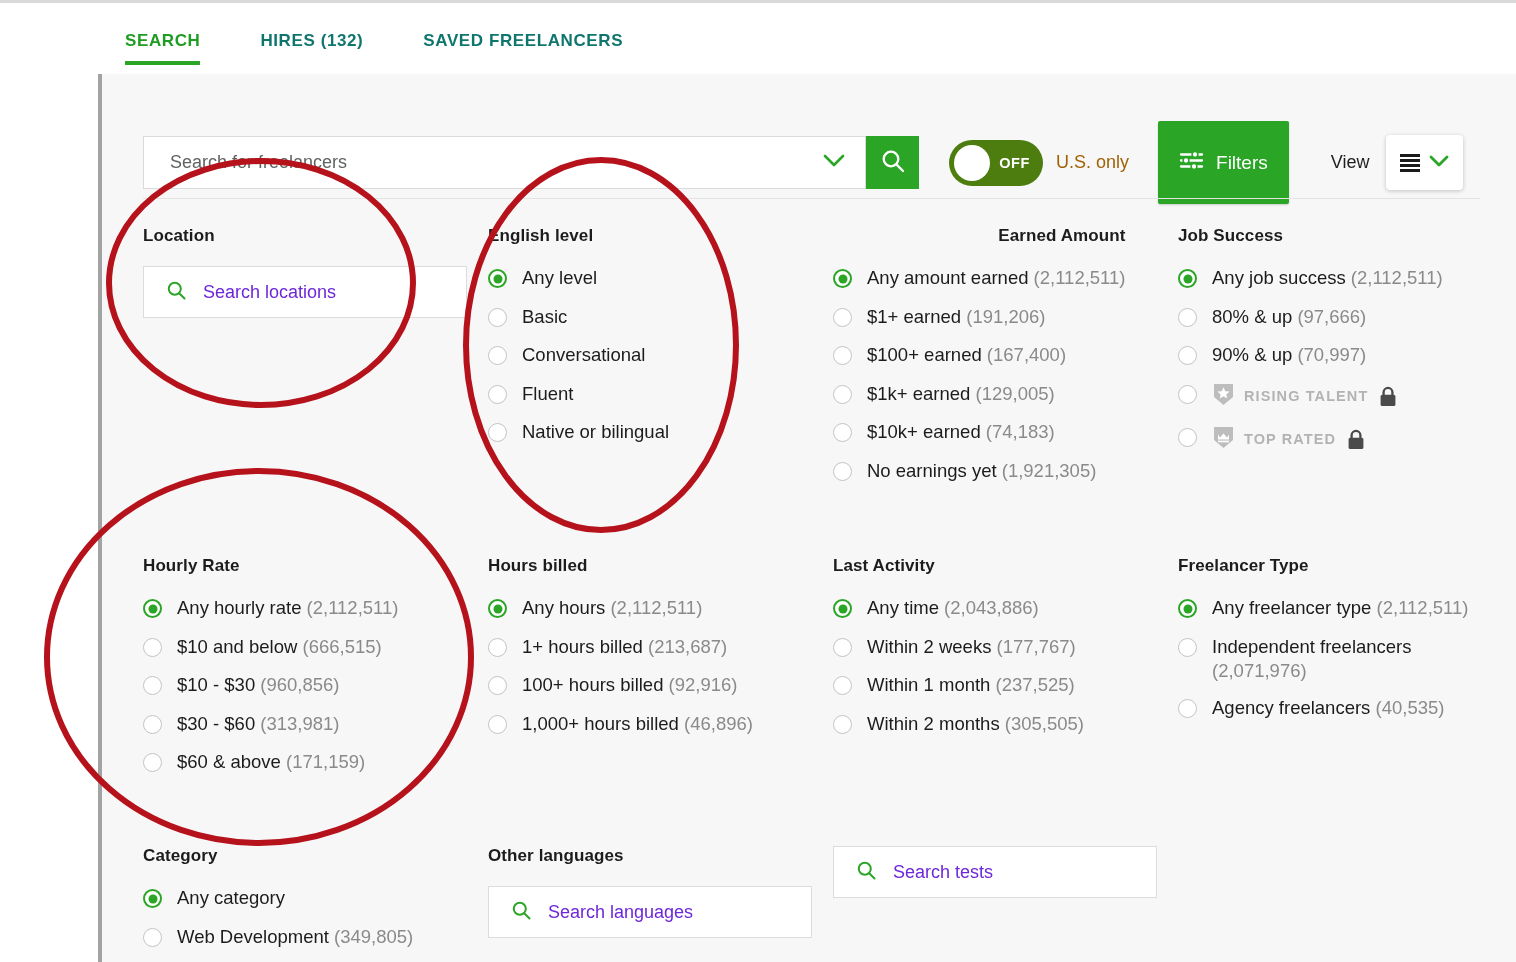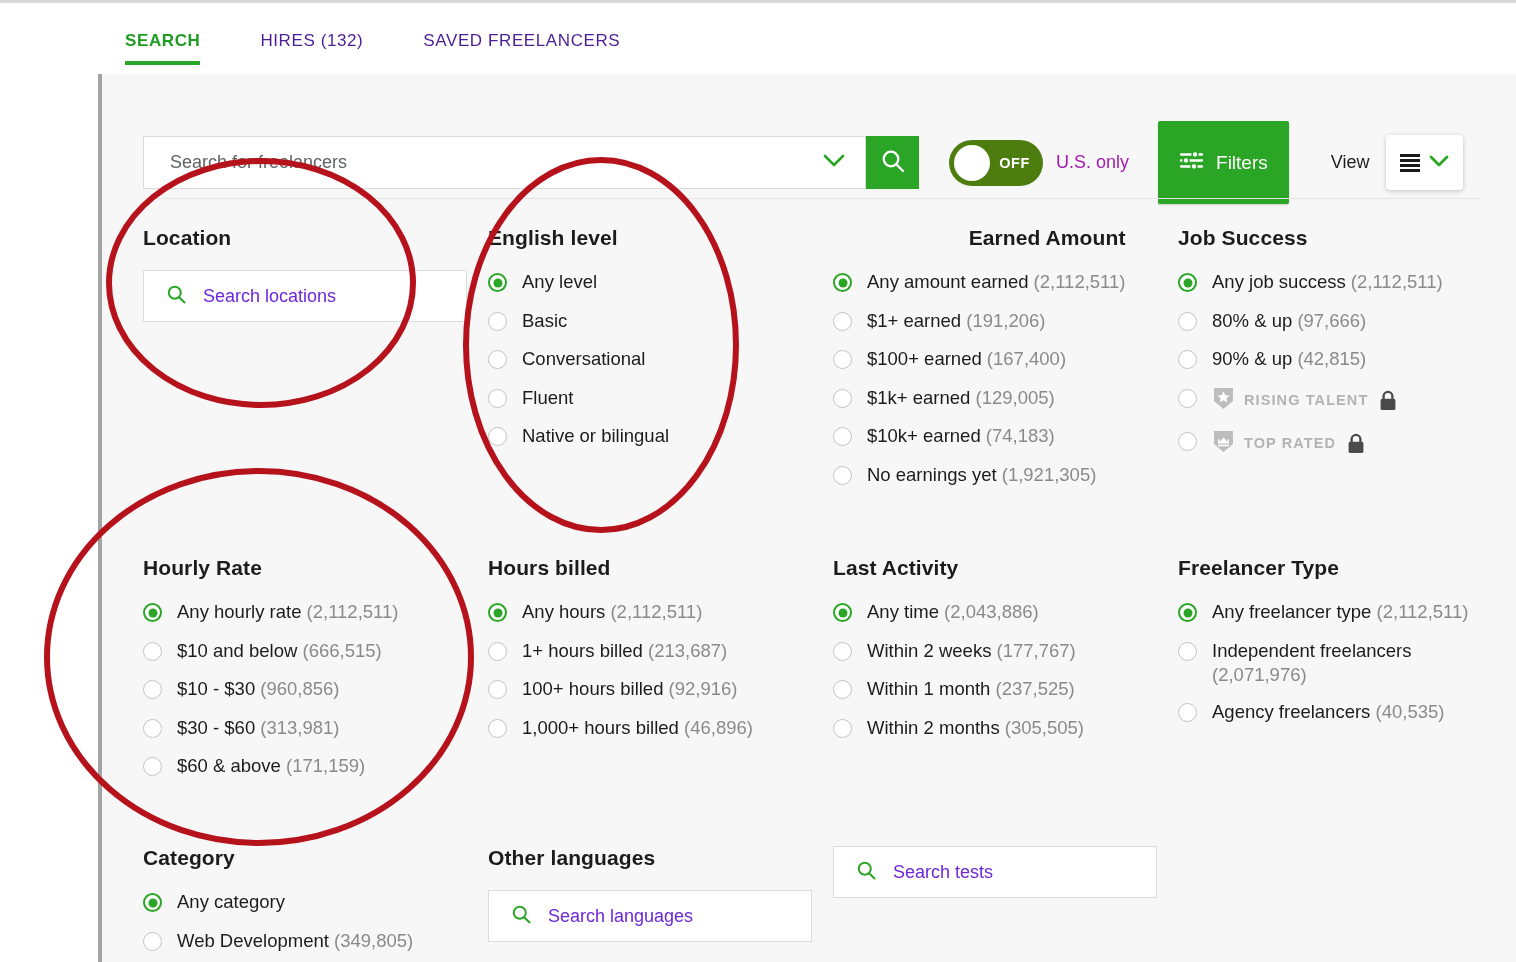--- a/index.html
+++ b/index.html
@@ -9,21 +9,21 @@
     font-family:"Liberation Sans", sans-serif;
     -webkit-font-smoothing:antialiased;
   }
   .page{position:relative;width:1516px;height:962px;background:#ffffff;}
   .topline{position:absolute;left:0;top:0;width:1516px;height:3px;background:#d9d9d9;}
 
   
   .tabbar{position:absolute;left:0;top:3px;width:1516px;height:71px;background:#fff;}
   .tabs{position:absolute;left:125px;top:28px;display:flex;align-items:flex-start;}
   .tab{
-    font-size:17px;letter-spacing:.6px;font-weight:400;color:#4c1d95;
+    font-size:17px;letter-spacing:.6px;font-weight:700;color:#0f766e;
     padding:0 0 14px 0;margin-right:60px;position:relative;cursor:pointer;white-space:nowrap;
   }
   .tab.active{color:#1f9d23;font-weight:700;}
   .tab.active:after{
     content:"";position:absolute;left:0;right:0;bottom:0;height:4px;background:#2aa525;
   }
 
   
   .panel{
     position:absolute;left:98px;top:74px;width:1418px;height:888px;
@@ -46,39 +46,39 @@
   .toggle{
     width:94px;height:46px;border-radius:23px;background:#4d7c0f;position:relative;cursor:pointer;
     display:flex;align-items:center;
   }
   .toggle .knob{
     position:absolute;left:5px;width:36px;height:36px;border-radius:50%;background:#fff;
   }
   .toggle .offtext{
     position:absolute;right:13px;color:#fff;font-size:14.5px;font-weight:700;letter-spacing:.6px;
   }
-  .usonly{font-size:18px;color:#a21caf;margin-left:13px;white-space:nowrap;}
+  .usonly{font-size:18px;color:#a16207;margin-left:13px;white-space:nowrap;}
   .filtersbtn{
     margin-left:29px;height:51px;background:#2aa525;color:#fff;display:flex;align-items:center;
     padding:16px 21px;cursor:pointer;border-radius:2px;box-shadow:0 1px 2px rgba(0,0,0,.18);
   }
   .filtersbtn span.lbl{font-size:19px;margin-left:12px;font-weight:400;}
   .viewlabel{margin-left:42px;font-size:18px;color:#1f1f1f;}
   .viewbtn{
     margin-left:17px;width:77px;height:55px;background:#fff;border-radius:4px;
     box-shadow:0 1px 4px rgba(0,0,0,.22);display:flex;align-items:center;justify-content:center;
     cursor:pointer;gap:9px;
   }
   .listicon{display:flex;flex-direction:column;gap:2px;}
   .listicon i{display:block;width:20px;height:3px;background:#1a1a1a;}
 
   .hr{position:absolute;left:41px;top:124px;width:1337px;height:1px;background:#e3e3e3;}
   .col{position:absolute;}
   .grp-title{
-    font-size:21px;font-weight:700;color:#1c1c1c;margin-bottom:20px;letter-spacing:.1px;
+    font-size:17px;font-weight:700;color:#1c1c1c;margin-bottom:20px;letter-spacing:.1px;
   }
   .opt{display:flex;align-items:flex-start;margin-bottom:14px;cursor:pointer;}
   .radio{
     width:19px;height:19px;border-radius:50%;border:1.6px solid #c4c4c4;background:#fff;
     box-sizing:border-box;flex:0 0 auto;margin-top:3px;
   }
   .radio.on{border:2.4px solid #2aa525;position:relative;}
   .radio.on:after{
     content:"";position:absolute;left:50%;top:50%;transform:translate(-50%,-50%);
     width:9px;height:9px;border-radius:50%;background:#2aa525;
@@ -251,21 +251,21 @@
       <div class="opt">
         <span class="radio on"></span>
         <span class="txt"><span>Any job success</span> <span class="cnt">(2,112,511)</span></span>
       </div>
       <div class="opt">
         <span class="radio"></span>
         <span class="txt"><span>80% &amp; up</span> <span class="cnt">(97,666)</span></span>
       </div>
       <div class="opt">
         <span class="radio"></span>
-        <span class="txt"><span>90% &amp; up</span> <span class="cnt">(42,815)</span></span>
+        <span class="txt"><span>90% &amp; up</span> <span class="cnt">(70,997)</span></span>
       </div>
       <div class="opt dim">
         <span class="radio"></span>
         <span class="badge-row">
           <span>
             <svg width="23" height="25" viewBox="0 0 23 25">
                 <path d="M2 2 H21 V15 L11.5 23 L2 15 Z" fill="#bdbdbd"></path>
                 <path d="M11.5 5.2 L13.3 9.2 L17.6 9.6 L14.3 12.4 L15.3 16.6 L11.5 14.3 L7.7 16.6 L8.7 12.4 L5.4 9.6 L9.7 9.2 Z" fill="#fff"></path>
               </svg>
           </span>

